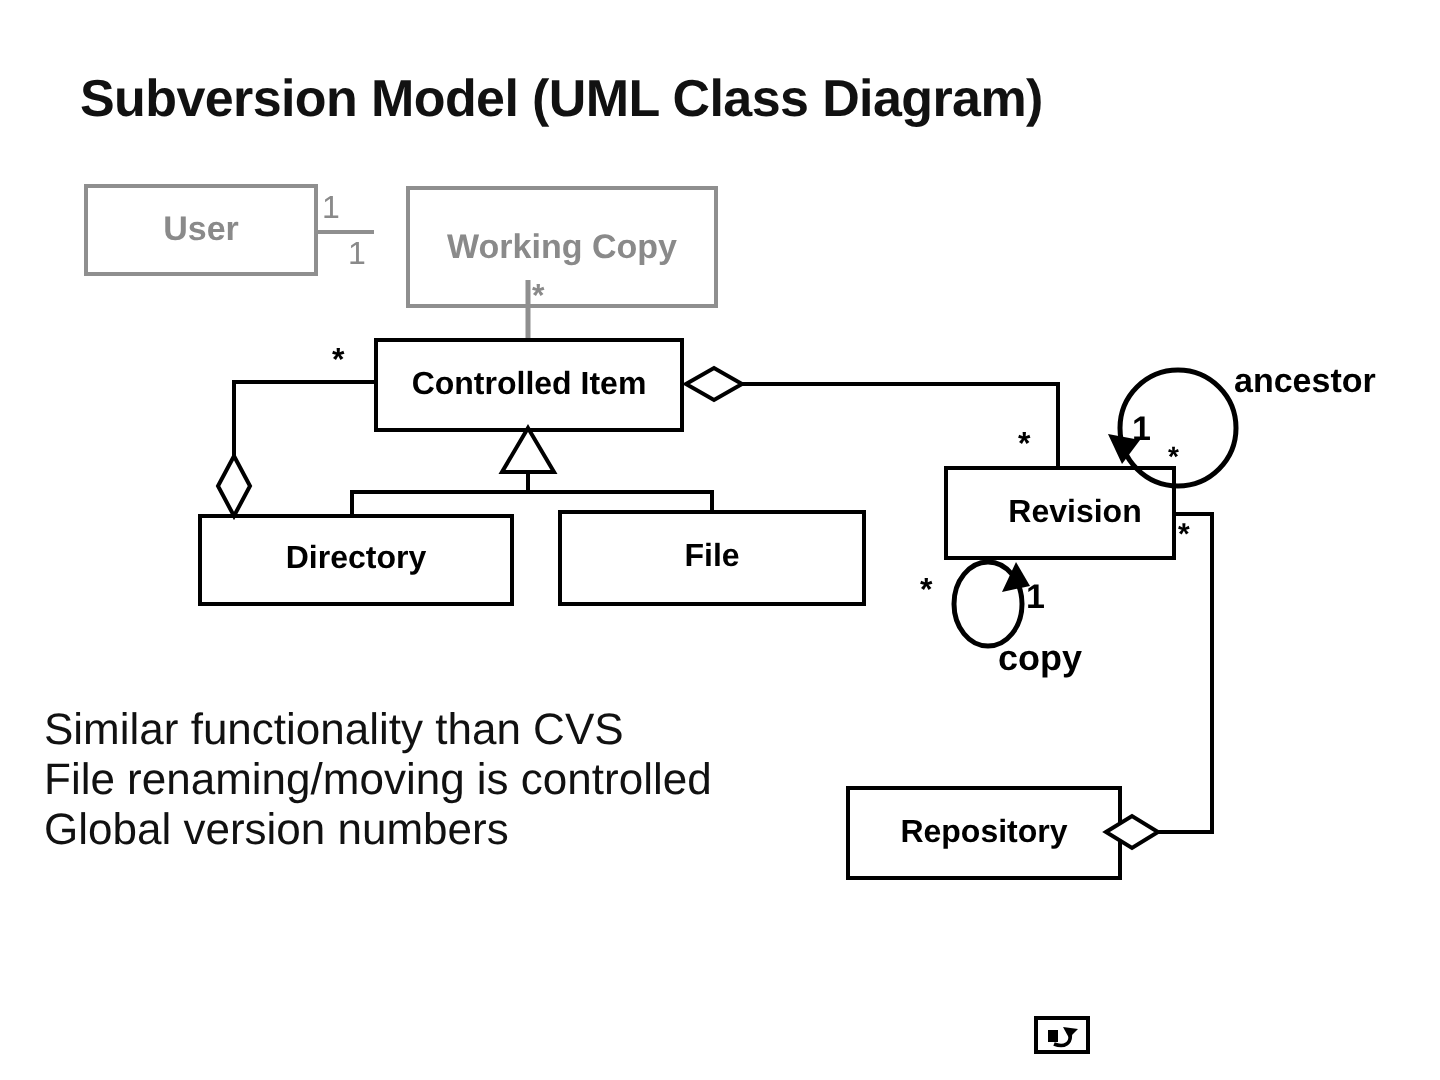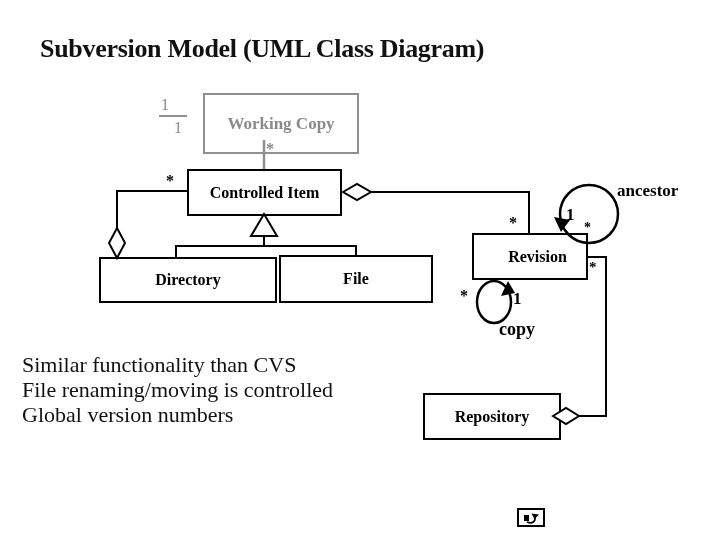--- a/index.html
+++ b/index.html
@@ -1,18 +1,18 @@
 <!DOCTYPE html>
 <html><head>
 <meta charset="utf-8">
 <style>
   html,body{margin:0;padding:0;background:#fff;}
   #slide{
     position:relative;width:720px;height:540px;background:#ffffff;overflow:hidden;
-    font-family:Liberation Serif, serif;
+    font-family:Liberation Sans, sans-serif;
     border-radius:26px;
   }
   .title{
     position:absolute;left:40px;top:34px;width:660px;
     font-size:26px;font-weight:700;color:#111;letter-spacing:-0.3px;
   }
   .box{
     position:absolute;display:flex;align-items:center;justify-content:center;
     background:#fff;border:2px solid #000;color:#000;
     font-size:16px;font-weight:700;box-sizing:border-box;z-index:1;
@@ -31,23 +31,24 @@
     display:flex;align-items:center;justify-content:center;cursor:pointer;
   }
 </style>
 </head>
 <body>
 
 <div id="slide">
 
   <div class="title">Subversion Model (UML Class Diagram)</div>
 
+  <div class="box grey" style="left:42px;top:92px;width:117px;height:46px;">User</div>
   <div class="box grey" style="left:203px;top:93px;width:156px;height:61px;">Working Copy</div>
   <div class="box" style="left:187px;top:169px;width:155px;height:47px;">Controlled Item</div>
-  <div class="box" style="left:99px;top:257px;width:178px;height:46px;">Directory</div>
+  <div class="box" style="left:99px;top:257px;width:158px;height:46px;">Directory</div>
   <div class="box" style="left:279px;top:255px;width:154px;height:48px;">File</div>
   <div class="box" style="left:472px;top:233px;width:116px;height:47px;padding-left:15px;">Revision</div>
   <div class="box" style="left:423px;top:393px;width:138px;height:47px;">Repository</div>
 
   <svg class="lines" width="720" height="540">
 
     <g>
       <line x1="159" y1="116" x2="187" y2="116" stroke="#8f8f8f" stroke-width="2"></line>
     </g>
 

